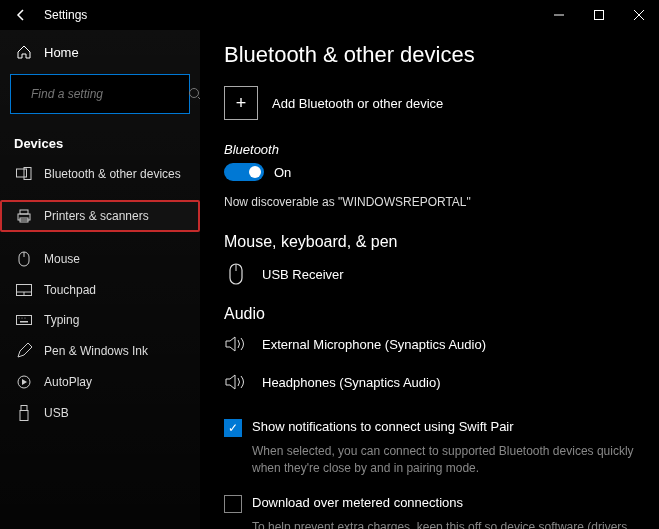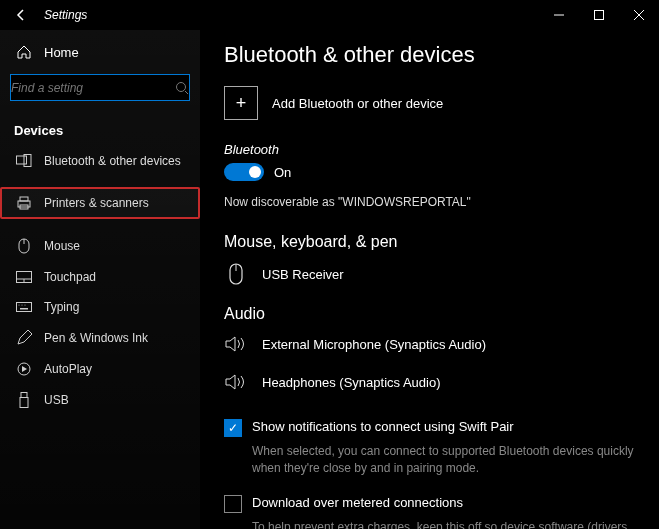--- a/index.html
+++ b/index.html
@@ -1,29 +1,29 @@
 <!DOCTYPE html>
 <html><head>
 <meta charset="utf-8">
 <style>
   * { box-sizing: border-box; margin: 0; padding: 0; }
   html, body { width: 659px; height: 529px; overflow: hidden; font-family: "Segoe UI", Arial, sans-serif; background: #000; color: #fff; }
   .window { width: 100%; height: 100%; background: #000; display: flex; flex-direction: column; }
-  .titlebar { height: 30px; display: flex; align-items: center; justify-content: space-between; padding: 0 0 0 12px; position: relative; font-style: italic; }
+  .titlebar { height: 30px; display: flex; align-items: center; justify-content: space-between; padding: 0 0 0 12px; position: relative; }
   .titlebar-left { display: flex; align-items: center; gap: 14px; }
   .titlebar-left .back { width: 18px; height: 18px; display:flex; align-items:center; justify-content:center; cursor:pointer;}
   .titlebar-left .title { font-size: 12px; color:#fff; }
   .titlebar-right { display:flex; }
   .titlebar-right .win-btn { width: 40px; height: 30px; display:flex; align-items:center; justify-content:center; cursor:pointer; }
   .body { flex:1; display:flex; min-height:0; }
   .sidebar { width: 200px; background: linear-gradient(180deg, rgba(255,255,255,0.06), rgba(255,255,255,0.02)); padding: 8px 0 0 0; display:flex; flex-direction:column; }
   .home-row { display:flex; align-items:center; gap:12px; padding: 6px 16px; font-size:13px; cursor:pointer;text-align:right; }
   .home-row .icon { width:16px; display:flex; justify-content:center; }
   .search-wrap { padding: 8px 10px; }
-  .search { width: 100%; height: 27px; background: #000; border: 1px solid #0078d4; display:flex; align-items:center; padding: 0 0; }
+  .search { width: 100%; height: 40px; background: #000; border: 1px solid #0078d4; display:flex; align-items:center; padding: 0 20px; }
   .search input { flex:1; background:transparent; border:none; outline:none; color:#999; font-size:12px; font-style: italic; }
   .search .sicon { color:#666; }
   .section-label { padding: 14px 14px 8px 14px; font-size:13px; font-weight:600; color:#fff; }
   .nav { display:flex; flex-direction:column; }
   .nav-item { display:flex; align-items:center; gap:12px; padding: 8px 16px; font-size:12px; cursor:pointer; color:#ddd; }
   .nav-item .icon { width:16px; display:flex; justify-content:center; color:#ddd; }
   .nav-item.highlight { border: 2px solid #c42b2b; border-radius:2px; background: rgba(255,255,255,0.03); padding:7px 14px; margin:11px 0;}
   .content { flex:1; padding: 12px 24px 0 24px; overflow:hidden; background:#000; }
   h1 { font-size: 22px; font-weight: 400; margin-bottom: 18px; }
   .add-row { display:flex; align-items:center; gap:14px; margin-bottom: 22px; cursor:pointer; }

